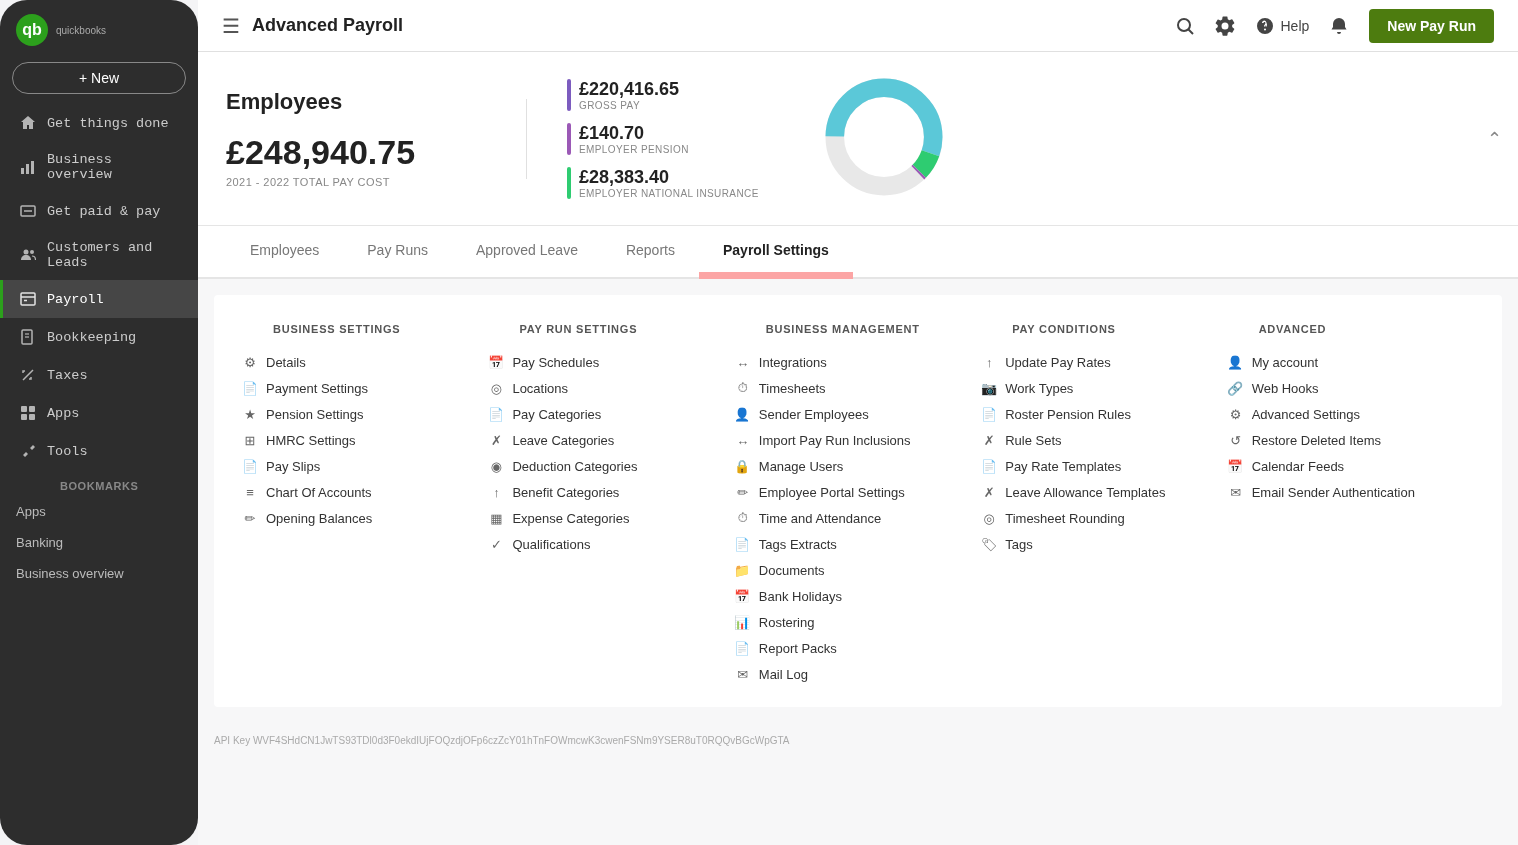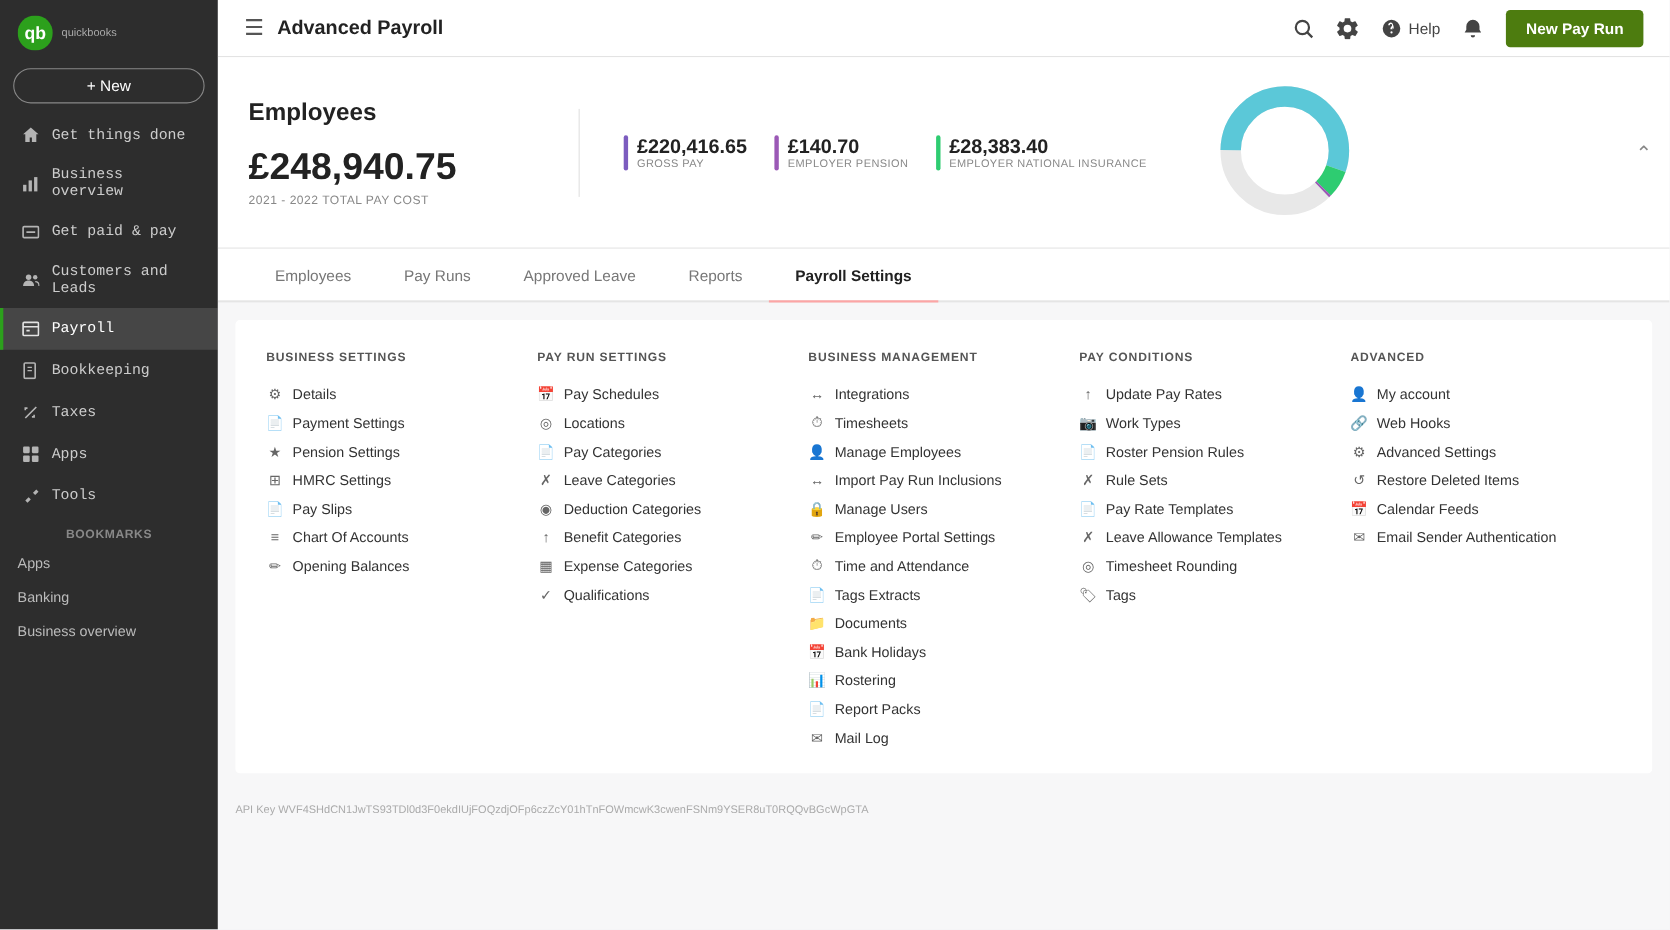--- a/index.html
+++ b/index.html
@@ -8,20 +8,21 @@
     
     #sidebar {
       width: 198px;
       min-width: 198px;
       background: #2d2d2d;
       color: #ccc;
       display: flex;
       flex-direction: column;
       height: 100%;
       overflow-y: auto;
+      border-radius: 27px;
     }
     #sidebar-logo {
       padding: 14px 16px 10px;
       display: flex;
       align-items: center;
     }
     .qb-logo {
       display: flex;
       align-items: center;
       gap: 8px;
@@ -158,21 +159,21 @@
       border-bottom: 1px solid #e5e5e5;
       position: relative;
     }
     .employees-section { min-width: 260px; }
     .employees-title { font-size: 22px; font-weight: 700; color: #222; }
     .employees-amount { font-size: 34px; font-weight: 700; color: #222; margin: 18px 0 4px; }
     .employees-subtitle { font-size: 11px; color: #888; text-transform: uppercase; letter-spacing: 0.04em; }
 
     .stats-divider { width: 1px; background: #e0e0e0; height: 80px; }
 
-    .stat-items { display: flex; gap: 25px; }
+    .stat-items { display: flex; flex-direction: column; gap: 12px; }
     .stat-item { display: flex; align-items: baseline; gap: 8px; }
     .stat-bar { width: 4px; height: 32px; border-radius: 2px; flex-shrink: 0; align-self: center; }
     .stat-info { display: flex; flex-direction: column; }
     .stat-value { font-size: 18px; font-weight: 700; color: #222; }
     .stat-label { font-size: 10px; color: #888; text-transform: uppercase; letter-spacing: 0.04em; }
 
     
     .donut-wrap { margin-left: 20px; }
 
     .collapse-btn {
@@ -206,21 +207,21 @@
     }
     .tab-item {
       padding: 16px 24px 14px;
       font-size: 14px;
       color: #777;
       cursor: pointer;
       border-bottom: 3px solid transparent;
       margin-bottom: -2px;
       white-space: nowrap;
     }
-    .tab-item.active { color: #222; font-weight: 600; border-bottom: 2px solid #fca5a5; }
+    .tab-item.active { color: #222; font-weight: 600; border-bottom: 7px solid #fca5a5; }
 
     
     .settings-grid {
       display: flex;
       gap: 0;
       padding: 28px 28px 20px;
       background: #fff;
       margin: 16px 16px;
       border-radius: 4px;
       flex-wrap: wrap;
@@ -230,20 +231,21 @@
       min-width: 180px;
       padding-right: 20px;
     }
     .settings-col-title {
       font-size: 11px;
       font-weight: 700;
       text-transform: uppercase;
       letter-spacing: 0.07em;
       color: #555;
       margin-bottom: 14px;
+      margin-left: 31px;
     }
     .settings-link {
       display: flex;
       align-items: center;
       gap: 8px;
       padding: 5px 0;
       font-size: 13px;
       color: #333;
       cursor: pointer;
     }
@@ -534,21 +536,21 @@
           <div class="settings-link">
             <span class="settings-link-icon">↔</span>
             <span>Integrations</span>
           </div>
           <div class="settings-link">
             <span class="settings-link-icon">⏱</span>
             <span>Timesheets</span>
           </div>
           <div class="settings-link">
             <span class="settings-link-icon">👤</span>
-            <span>Manage Employees</span>
+            <span>Sender Employees</span>
           </div>
           <div class="settings-link">
             <span class="settings-link-icon">↔</span>
             <span>Import Pay Run Inclusions</span>
           </div>
           <div class="settings-link">
             <span class="settings-link-icon">🔒</span>
             <span>Manage Users</span>
           </div>
           <div class="settings-link">

